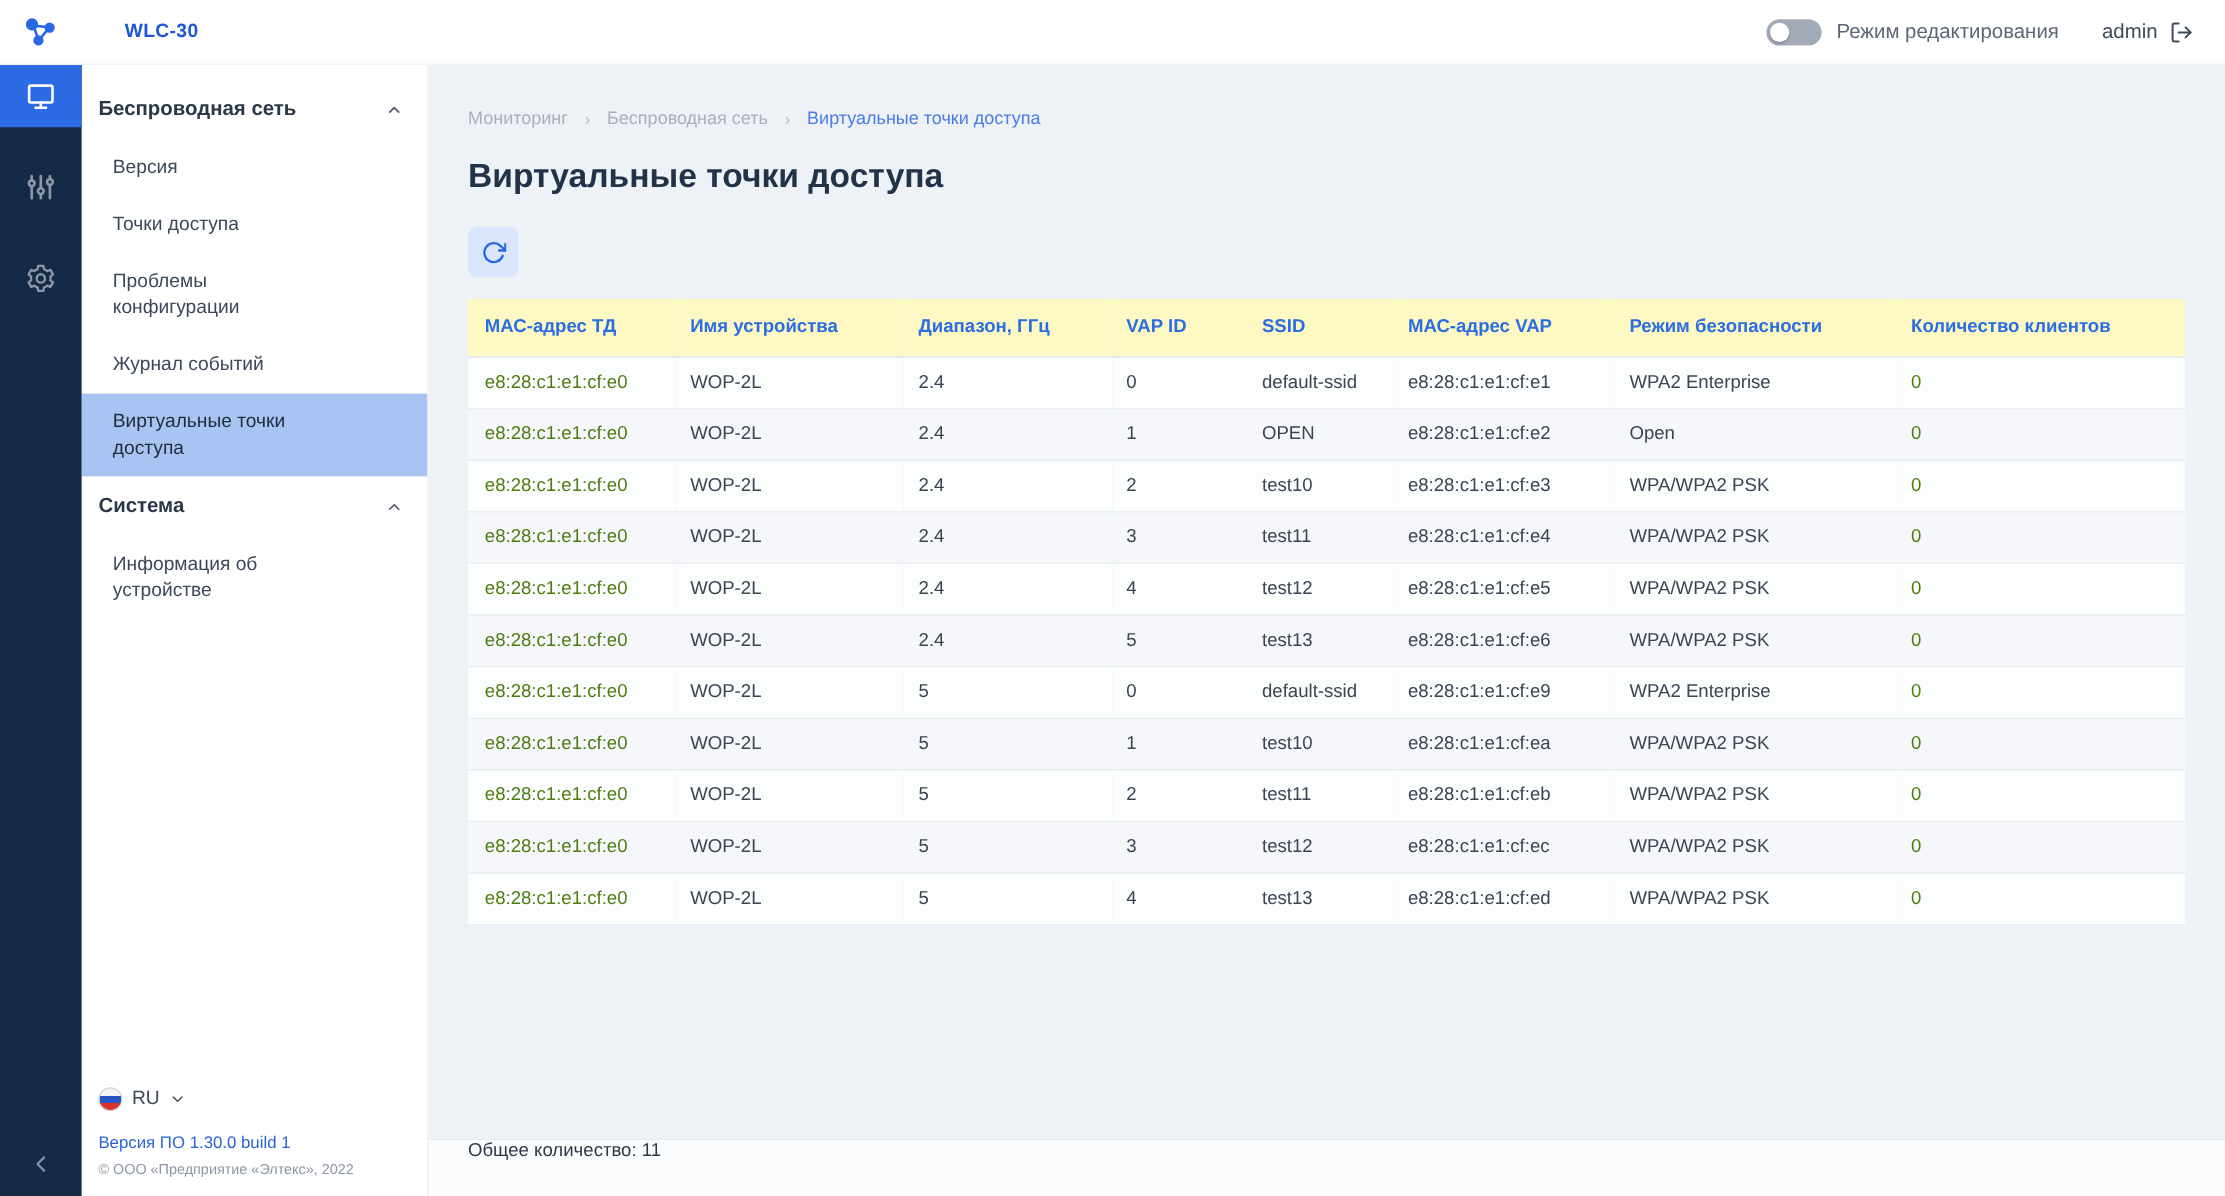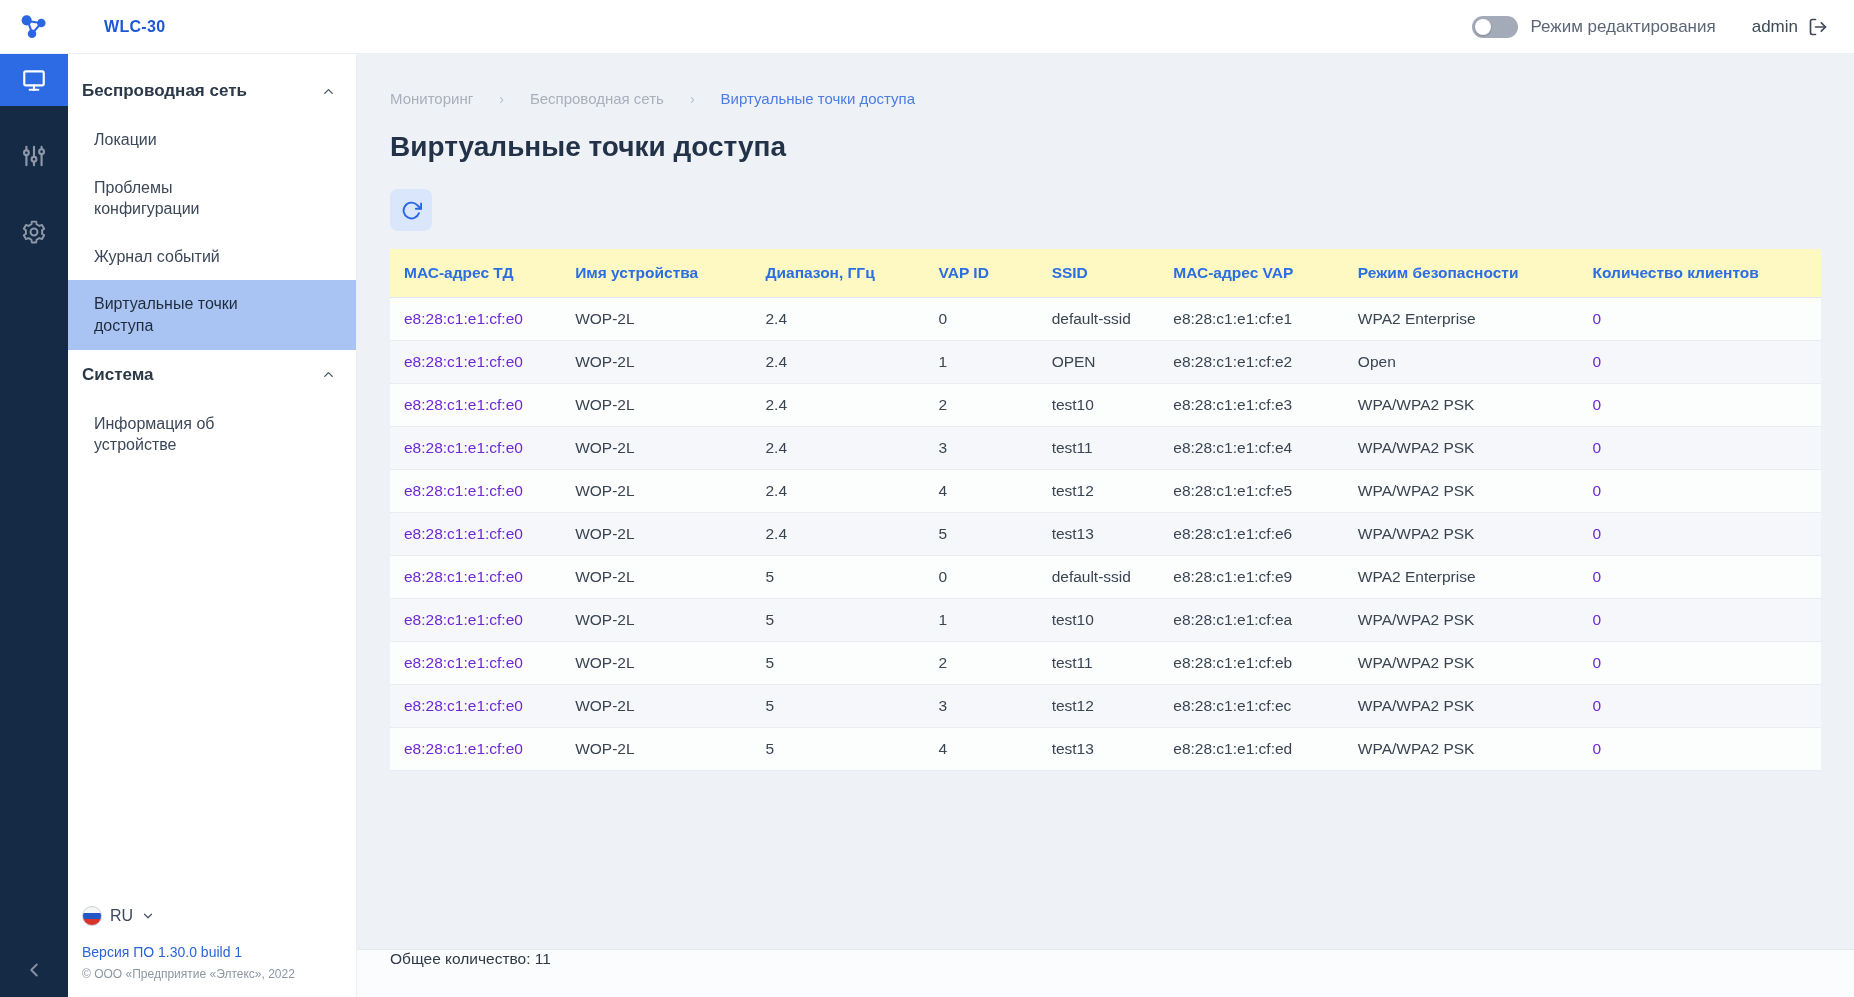--- a/index.html
+++ b/index.html
@@ -74,21 +74,21 @@
   }
   .lang-label { font-size: 16px; color: #3c4859; }
   .version { font-size: 14px; color: #2a63d9; margin-bottom: 7px; cursor: pointer; }
   .copyright { font-size: 12px; color: #8d96a4; }
 
   
   .main {
     position: absolute; top: 54px; left: 357px; right: 0; bottom: 0;
     background: #eef1f5; padding: 0 33px;
   }
-  .breadcrumb { padding-top: 36px; font-size: 15px; display: flex; align-items: center; gap: 26px; }
+  .breadcrumb { padding-top: 36px; font-size: 15px; display: flex; align-items: center; gap: 14px; }
   .crumb { color: #a8b0bd; cursor: pointer; }
   .crumb-sep { color: #b6bdc8; font-size: 14px; }
   .crumb.current { color: #4a7de4; cursor: default; }
   .page-title { margin-top: 24px; font-size: 28px; font-weight: 600; color: #223349; }
   .refresh-btn {
     margin-top: 26px; width: 42px; height: 42px; border: none; border-radius: 8px;
     background: #d9e6fb; display: flex; align-items: center; justify-content: center;
     cursor: pointer;
   }
 
@@ -99,21 +99,21 @@
     text-align: left; padding: 15px 12px; border-bottom: 1px solid #e2e7ee;
     white-space: nowrap; overflow: hidden; cursor: pointer;
   }
   tbody td {
     padding: 12px; font-size: 15.5px; color: #3a4452;
     border-bottom: 1px solid #e9edf2; white-space: nowrap; overflow: hidden;
   }
   tbody tr:nth-child(odd) td { background: #fcfdfd; }
   tbody tr:nth-child(even) td { background: #f5f7fa; }
   thead th:first-child, tbody td:first-child { padding-left: 14px; }
-  td.link { color: #6d28d9; cursor: pointer; }
+  td.link { color: #4d7c0f; cursor: pointer; }
 
   .main-footer {
     position: absolute; left: 0; right: 0; bottom: 0; height: 48px;
     background: #fbfcfd; border-top: 1px solid #e3e8ee;
     display: flex; padding-left: 33px;
     font-size: 15.5px; color: #2e3947;
   }
 </style>
 </head>
 <body>
@@ -192,21 +192,22 @@
 <aside class="sidebar">
   <div class="sidebar-inner">
     <div class="section-header">
       <span>Беспроводная сеть</span>
       <span>
         <svg width="15" height="15" viewBox="0 0 24 24" fill="none" stroke="#4b5666" stroke-width="2.2" stroke-linecap="round" stroke-linejoin="round">
             <polyline points="18 15 12 9 6 15"></polyline>
           </svg>
       </span>
     </div>
-    <div class="nav-item">Локации</div>
+    <div class="nav-item">Версия</div>
+    <div class="nav-item">Точки доступа</div>
     <div class="nav-item">Проблемы конфигурации</div>
     <div class="nav-item">Журнал событий</div>
     <div class="nav-item active">Виртуальные точки доступа</div>
 
     <div class="section-header">
       <span>Система</span>
       <span>
         <svg width="15" height="15" viewBox="0 0 24 24" fill="none" stroke="#4b5666" stroke-width="2.2" stroke-linecap="round" stroke-linejoin="round">
             <polyline points="18 15 12 9 6 15"></polyline>
           </svg>

